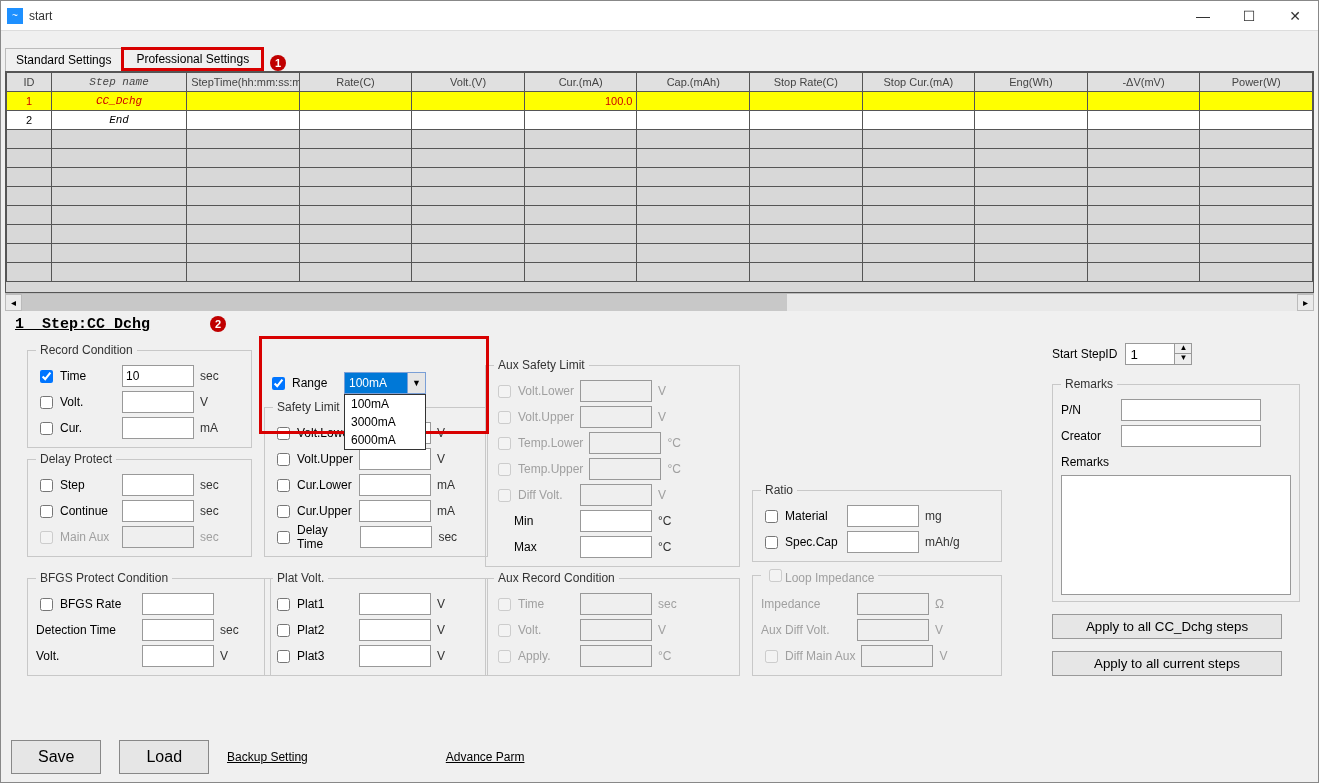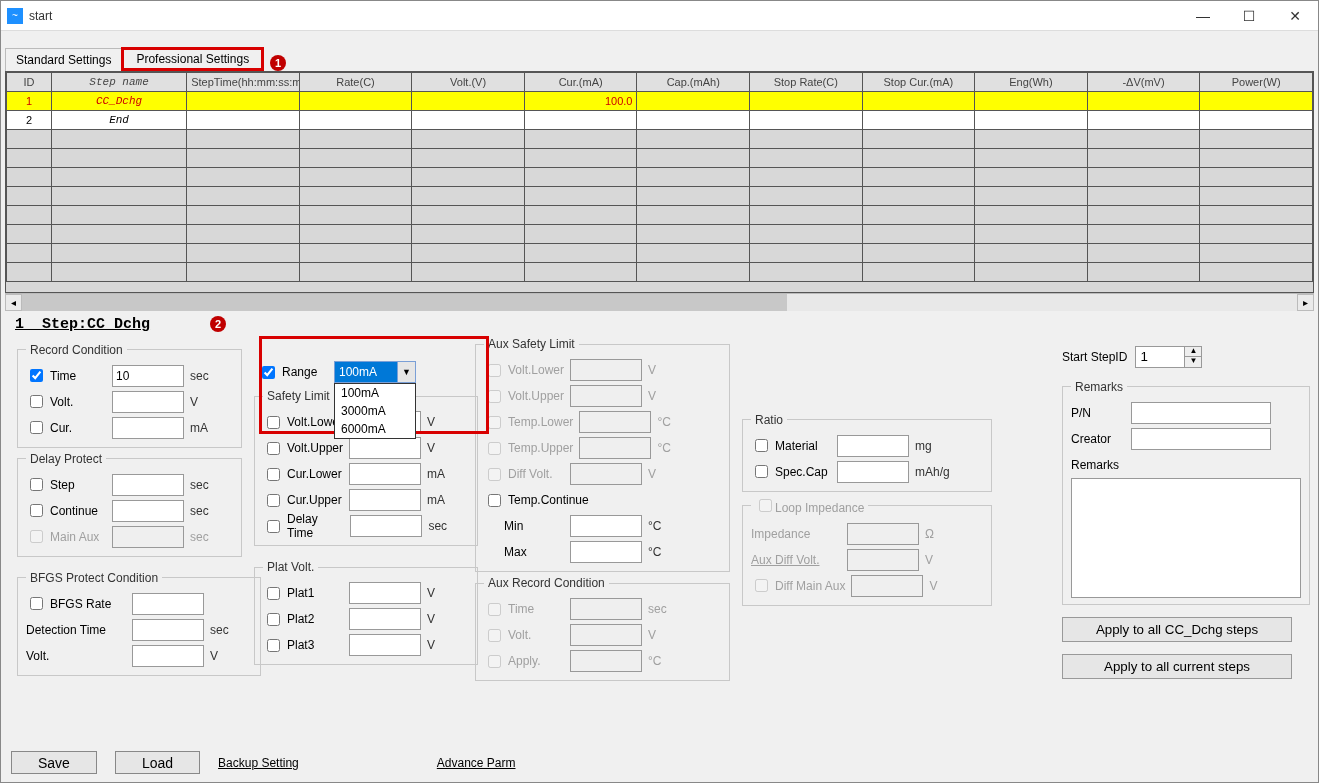--- a/index.html
+++ b/index.html
@@ -22,21 +22,21 @@
   tr.hl td { background:#ffff00 !important; color:#c00; }
   tr.white td { background:#fff !important; color:#000; }
   td.idcell, th.idcell { width:40px; }
   td.namecell, th.namecell { width:120px; text-align:left; font-family: "Courier New", monospace; font-size:12px;font-style:italic;}
   th.wcol, td.wcol { width:100px; }
   .hscroll { height:17px; background:#f0f0f0; border-top:1px solid #bbb; display:flex; align-items:center; margin:0 4px;}
   .hscroll .arrow { width:17px; height:17px; border:1px solid #bbb; background:#eaeaea; text-align:center; font-size:10px; line-height:15px;}
   .hscroll .track { flex:1; background:#e8e8e8; height:17px; position:relative;}
   .hscroll .thumb { position:absolute; left:0; top:0; height:17px; width:60%; background:#c8c8c8;}
   .step-title { font-family:"Courier New", monospace; font-size:15px; font-weight:bold; text-decoration:underline; padding:6px 4px 4px 14px;text-align:center;}
-  .form-area { display:flex; gap:12px; padding:0 16px; align-items:center; }
+  .form-area { display:flex; gap:12px; padding:0 26px; align-items:flex-end; }
   .col { display:flex; flex-direction:column; gap:4px; }
   fieldset { border:1px solid #c8c8c8; padding:6px 8px; margin:0; }
   legend { padding:0 4px; color:#333; }
   .row { display:flex; align-items:center; gap:6px; height:26px; }
   .row label.cb { display:flex; align-items:center; gap:4px; min-width:80px;}
   .row input[type=text] { width:72px; height:22px; border:1px solid #999; padding:0 3px; font-size:12px;}
   .row .unit { width:42px; text-align:left; color:#333;}
   .disabled, .disabled * { color:#a0a0a0 !important; }
   .dropdown { position:relative; display:inline-block;}
   .dropdown .sel { width:64px; height:22px; border:1px solid #7a9fd6; background:#0078d7; color:#fff; display:flex; align-items:center; padding:0 4px; font-size:12px;}
@@ -47,21 +47,21 @@
   .btns-col { margin-left:auto; width:240px; display:flex; flex-direction:column; gap:12px; padding-top:6px;}
   .startstep { display:flex; align-items:center; gap:8px; }
   .spin { display:flex; align-items:center;}
   .spin input { width:50px; height:22px; border:1px solid #999; text-align:left; padding:0 4px;}
   .spin .spbtns { display:flex; flex-direction:column; border:1px solid #999; border-left:none;}
   .spin .spbtns div { width:16px; height:10px; font-size:8px; line-height:8px; text-align:center; background:#eee; border-bottom:1px solid #999;}
   .spin .spbtns div:last-child{border-bottom:none;}
   .remarks-box { width:230px; height:120px; border:1px solid #999; background:#fff;}
   .bigbtn { width:230px; height:25px; border:1px solid #999; background:#e6e6e6; cursor:pointer;}
   .footer { position:absolute; bottom:8px; left:10px; right:10px; display:flex; gap:18px; align-items:center;}
-  .footer button { height:23px; padding:0 26px; border:1px solid #888; background:#e6e6e6; cursor:pointer; font-size:14px;}
+  .footer button { height:34px; padding:0 26px; border:1px solid #888; background:#e6e6e6; cursor:pointer; font-size:16px;}
   .footer .link { text-decoration:underline; cursor:pointer;}
   .footer .rightgroup { margin-left:auto; display:flex; gap:24px;}
   button.ok { border:2px solid #0a64c4; background:#e6eefb; padding:0 38px;}
   .wide-input { width:140px !important; }
 </style>
 </head>
 <body>
 
 <div class="window">
 
@@ -471,26 +471,20 @@
           </div>
         <div class="row disabled">
             <label class="cb">
               <input type="checkbox" disabled="" style="">
               <span>Diff Volt.</span>
             </label>
             <input type="text" disabled="" style="">
             <span class="unit">V</span>
           </div>
         <div class="row">
-            <label class="cb" style="min-width:120px;">
-              <input type="checkbox" style="">
-              <span>Temp.Continue</span>
-            </label>
-          </div>
-        <div class="row">
             <span style="margin-left:20px; min-width:60px;">Min</span>
             <input type="text" style="">
             <span class="unit">°C</span>
           </div>
         <div class="row">
             <span style="margin-left:20px; min-width:60px;">Max</span>
             <input type="text" style="">
             <span class="unit">°C</span>
           </div>
       </fieldset>
@@ -545,21 +539,21 @@
           </div>
       </fieldset>
       <fieldset class="disabled">
         <legend><label class="cb"><input type="checkbox" disabled="" style=""><span>Loop Impedance</span></label></legend>
         <div class="row">
             <span style="min-width:90px;">Impedance</span>
             <input type="text" disabled="" style="">
             <span class="unit">Ω</span>
           </div>
         <div class="row">
-            <span style="min-width:90px;text-decoration:underline;">Aux Diff Volt.</span>
+            <span style="min-width:90px;">Aux Diff Volt.</span>
             <input type="text" disabled="" style="">
             <span class="unit">V</span>
           </div>
         <div class="row">
             <label class="cb" style="min-width:90px;">
               <input type="checkbox" disabled="" style="">
               <span>Diff Main Aux</span>
             </label>
             <input type="text" disabled="" style="">
             <span class="unit">V</span>

